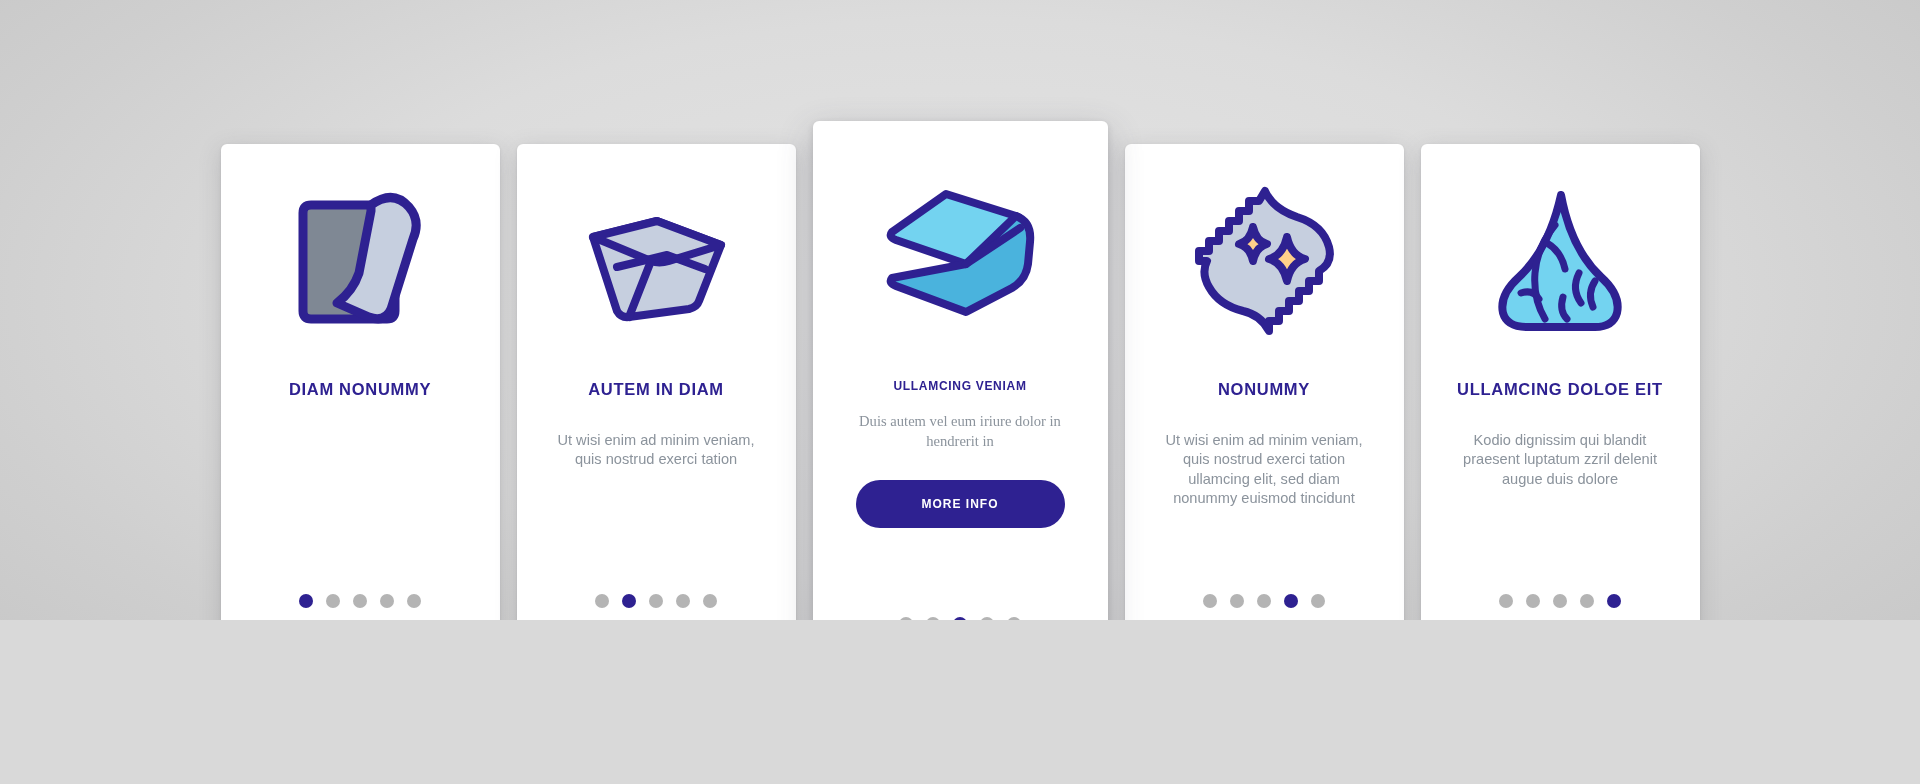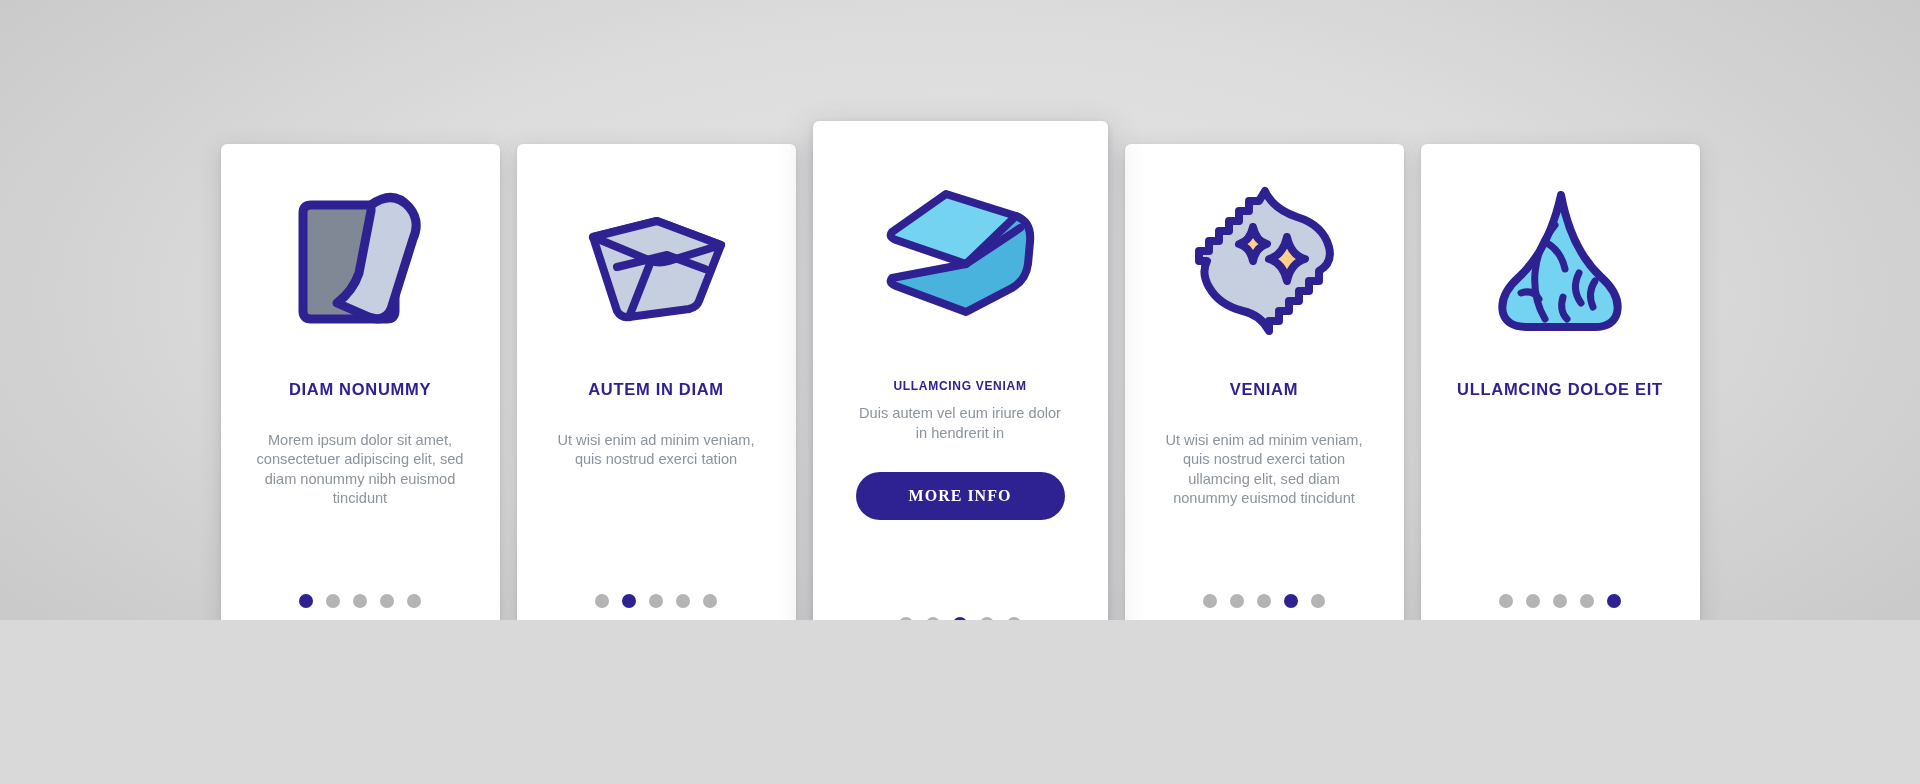--- a/index.html
+++ b/index.html
@@ -94,33 +94,34 @@
     color: #8b939c;
     font-size: 14.6px;
     line-height: 19.5px;
     text-align: center;
     width: 213px;
     margin: 0;
     margin-top: 31px;
   }
   .card.featured .card-desc {
     width: 210px;
-    margin-top: 11px;
+    margin-top: 19px;
+    font-family: Liberation Serif, serif;
   }
 
   .cta-button {
     margin-top: 29px;
     width: 209px;
     height: 48px;
     border: none;
     border-radius: 24px;
     background: #2e2191;
     color: #ffffff;
-    font-family: Liberation Serif, serif;
-    font-size: 16px;
+    font-family: Liberation Sans, sans-serif;
+    font-size: 12px;
     font-weight: bold;
     letter-spacing: 1px;
     cursor: pointer;
     display: flex;
     align-items: center;
     justify-content: center;
   }
 
   .dots {
     position: absolute;
@@ -153,21 +154,20 @@
     <div class="card">
       <div class="icon-wrap">
         <svg width="170" height="170" viewBox="0 0 170 170" aria-hidden="true">
           <g>
             <path d="M28 36 Q28 28 36 28 L112 28 Q120 28 120 36 L120 134 Q120 142 112 142 L36 142 Q28 142 28 134 Z" fill="#7f8894" stroke="#2e2191" stroke-width="9" stroke-linejoin="round"></path>
             <path d="M96 28 Q118 12 134 30 Q146 44 138 62 L116 132 Q110 146 94 140 L62 126 Q78 114 84 96 L96 34 Z" fill="#c6cfdf" stroke="#2e2191" stroke-width="9" stroke-linejoin="round" stroke-linecap="round"></path>
           </g>
         </svg>
       </div>
       <h2 class="card-title">DIAM NONUMMY</h2>
-      <p class="card-desc">Morem ipsum dolor sit amet, consectetuer adipiscing elit, sed diam nonummy nibh euismod tincidunt</p>
       <div class="dots">
         <span class="dot active"></span>
         <span class="dot"></span>
         <span class="dot"></span>
         <span class="dot"></span>
         <span class="dot"></span>
       </div>
     </div>
 
     <div class="card">
@@ -217,21 +217,21 @@
     <div class="card">
       <div class="icon-wrap">
         <svg width="175" height="175" viewBox="0 0 175 175" aria-hidden="true">
           <g stroke="#2e2191" stroke-width="8" stroke-linejoin="round" stroke-linecap="round">
             <path d="M88 16 Q96 34 120 42 Q146 50 152 72 Q156 88 142 96 L142 106 L132 106 L132 116 L122 116 L122 126 L112 126 L112 136 L102 136 L102 146 L92 146 L92 156 Q84 140 66 136 Q42 130 32 112 Q24 98 30 86 L22 86 L22 76 L32 76 L32 66 L42 66 L42 56 L52 56 L52 46 L62 46 L62 36 L72 36 L72 26 L82 26 Z" fill="#c6cfdf"></path>
             <path d="M76 52 Q79 66 90 69 Q79 72 76 86 Q73 72 62 69 Q73 66 76 52 Z" fill="#ffd08a"></path>
             <path d="M110 62 Q114 80 128 84 Q114 88 110 106 Q106 88 92 84 Q106 80 110 62 Z" fill="#ffd08a"></path>
           </g>
         </svg>
       </div>
-      <h2 class="card-title">VENIAM</h2>
+      <h2 class="card-title">NONUMMY</h2>
       <p class="card-desc">Ut wisi enim ad minim veniam, quis nostrud exerci tation ullamcing elit, sed diam nonummy euismod tincidunt</p>
       <div class="dots">
         <span class="dot"></span>
         <span class="dot"></span>
         <span class="dot"></span>
         <span class="dot active"></span>
         <span class="dot"></span>
       </div>
     </div>
 
@@ -245,20 +245,21 @@
               <path d="M72 66 Q86 74 90 92"></path>
               <path d="M46 116 Q58 112 64 122"></path>
               <path d="M104 96 Q96 112 106 126"></path>
               <path d="M120 104 Q112 116 118 130"></path>
               <path d="M88 120 Q84 134 92 142"></path>
             </g>
           </g>
         </svg>
       </div>
       <h2 class="card-title">ULLAMCING DOLOE EIT</h2>
+      <p class="card-desc">Kodio dignissim qui blandit praesent luptatum zzril delenit augue duis dolore</p>
       <div class="dots">
         <span class="dot"></span>
         <span class="dot"></span>
         <span class="dot"></span>
         <span class="dot"></span>
         <span class="dot active"></span>
       </div>
     </div>
 
   </div>

